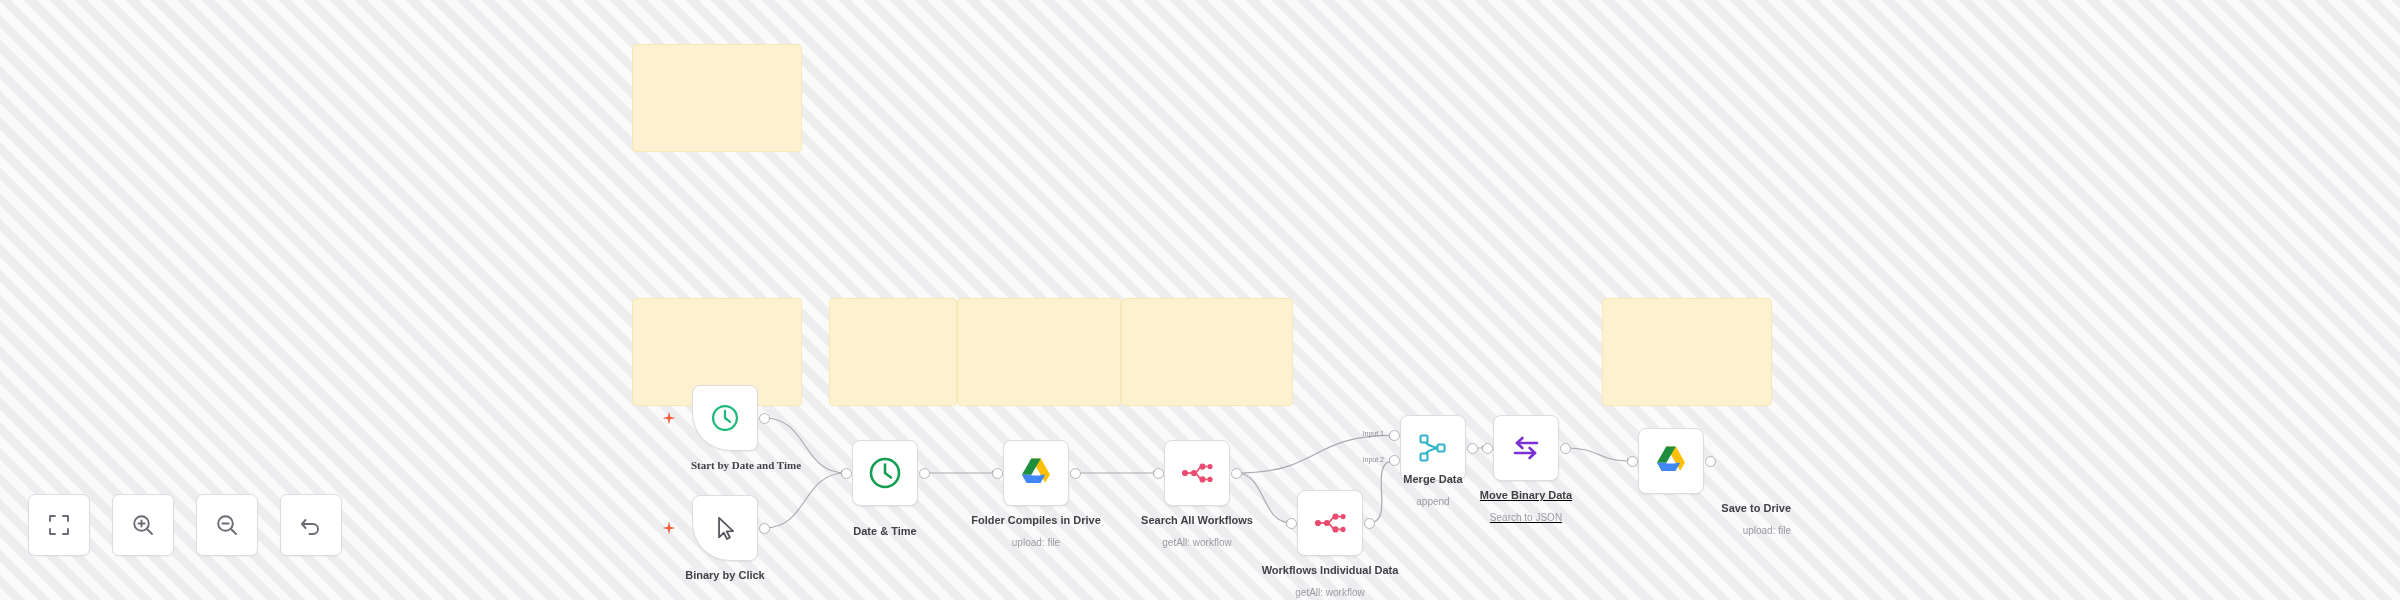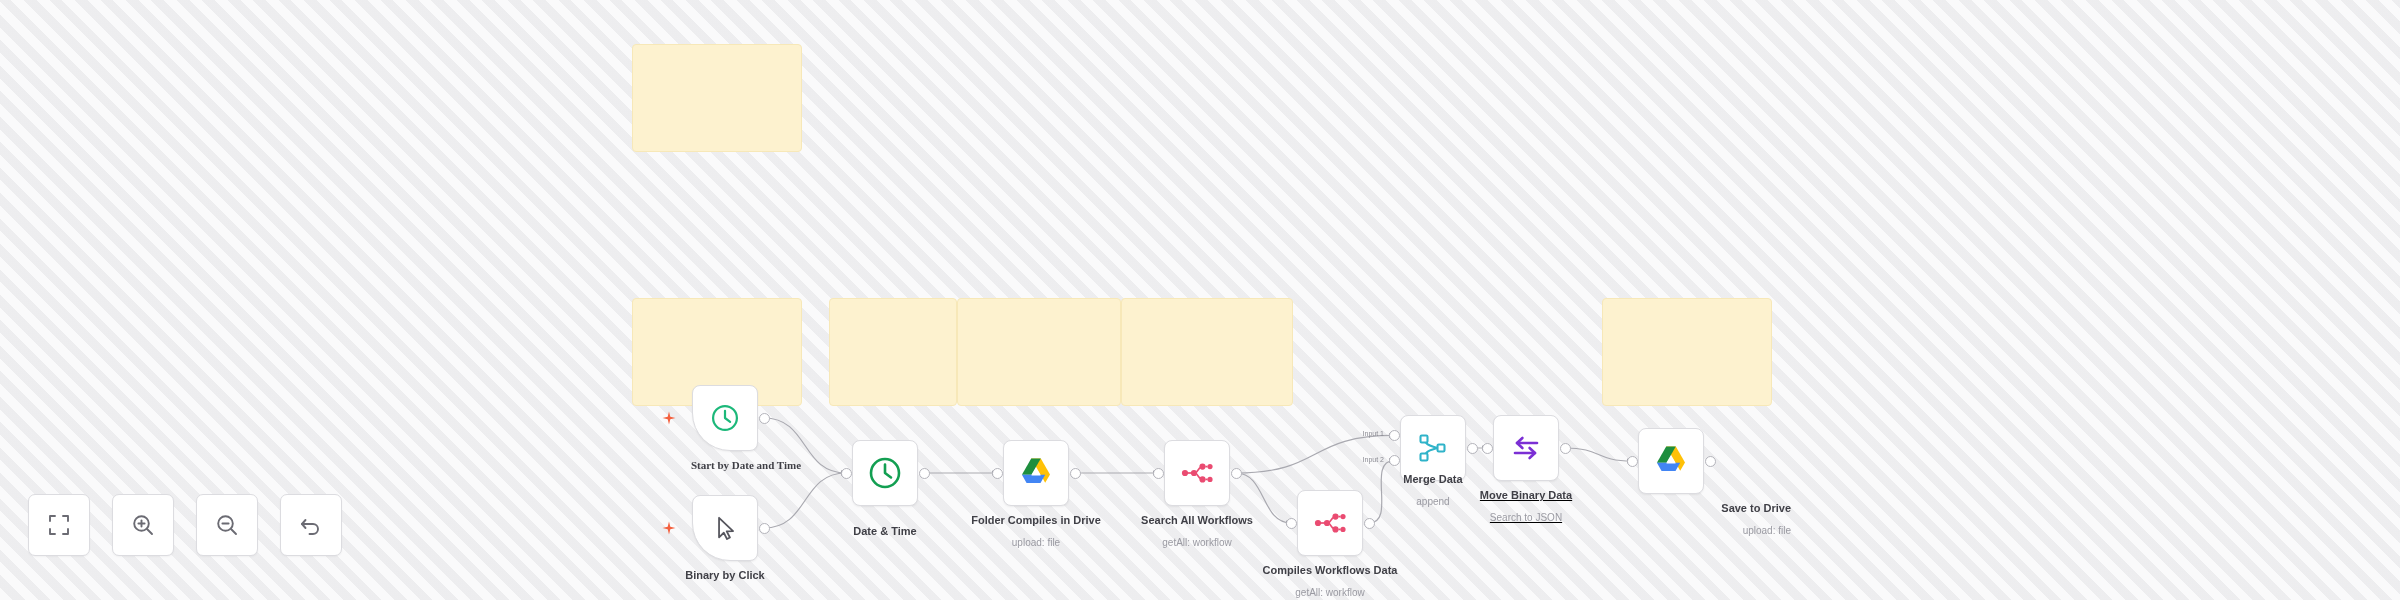--- a/index.html
+++ b/index.html
@@ -222,21 +222,21 @@
            <path d="M19.6 19 L23 14.6"></path>
            <path d="M19.6 21 L23 25.4"></path>
            <path d="M28.4 13.6 H30.5"></path>
            <path d="M28.4 26.4 H30.6"></path>
          </g>
         </svg>
       </div>
       <div class="port" style="left: 1363.5px; top: 517.5px;"></div>
       <div class="port" style="left: 1285.5px; top: 517.5px;"></div>
       <div class="caption" style="left: 1210px; top: 563px;">
-        <div class="title">Compiles Workflows Data</div>
+        <div class="title">Workflows Individual Data</div>
         <div class="subtitle">getAll: workflow</div>
       </div>
       <div class="node regular" style="left: 1400px; top: 415px;">
         <svg viewBox="0 0 40 40" class="glyph">
           <g stroke="#2fb3c9" stroke-width="2.2" fill="none" stroke-linecap="round">
            <path d="M12 11 C12 18, 20 18, 24 20 C20 22, 12 22, 12 29"></path>
          </g>
          <g fill="#ffffff" stroke="#2fb3c9" stroke-width="2.1">
            <rect x="7.5" y="7.5" width="7" height="7" rx="1.2"></rect>
            <rect x="7.5" y="25.5" width="7" height="7" rx="1.2"></rect>

